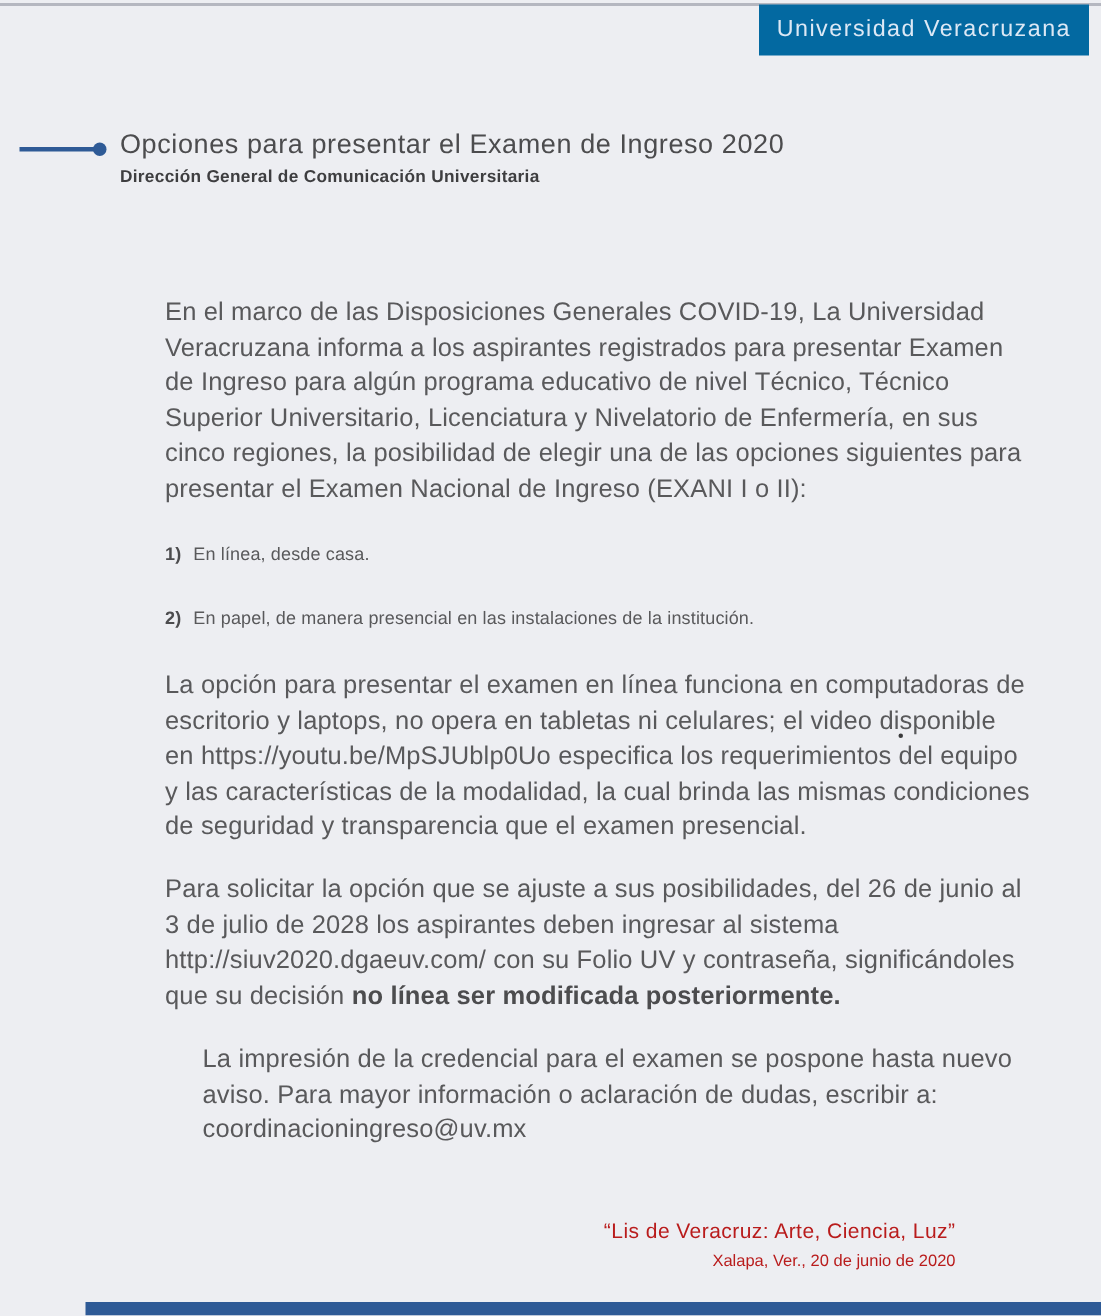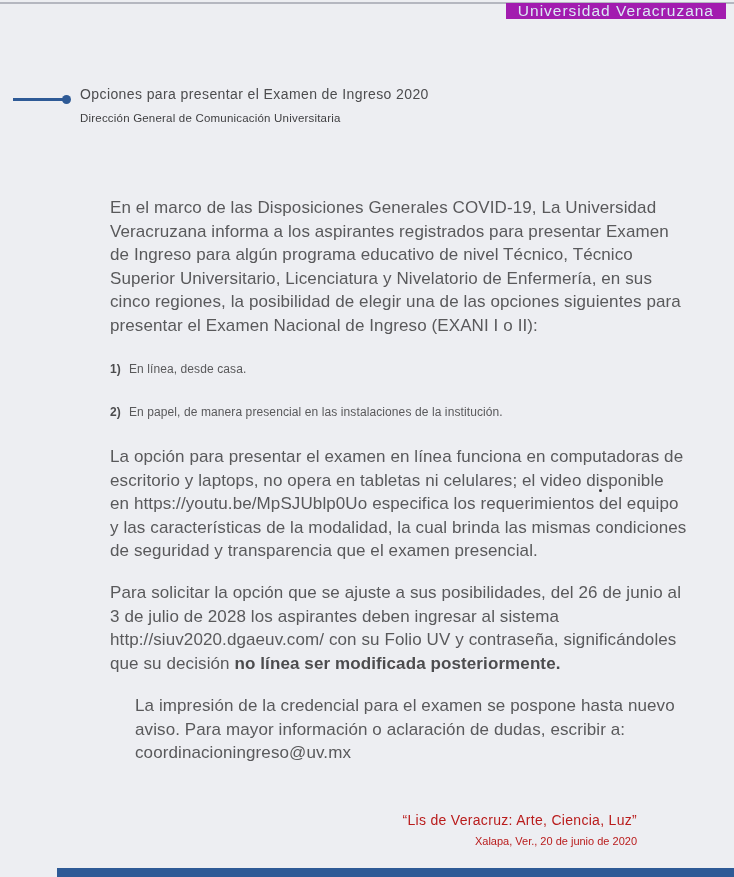--- a/index.html
+++ b/index.html
@@ -16,22 +16,22 @@
     position: absolute;
     left: 0; top: 2px;
     width: 100%; height: 2px;
     background: #b5b7c0;
   }
 
   
   .banner {
     position: absolute;
     top: 3px; right: 8px;
-    height: 16px;
-    background: #a21caf;
+    height: 34px;
+    background: #0369a1;
     color: #dce8f5;
     display: flex;
     align-items: center;
     padding: 0 12px;
     font-size: 15.5px;
     letter-spacing: 1px;
     font-weight: 400;
     text-align: center;
   }
 
@@ -50,30 +50,30 @@
   .title-decoration .dot {
     position: absolute;
     right: 0; top: 0;
     width: 9px; height: 9px;
     border-radius: 50%;
     background: #2e5a96;
   }
   .page-title {
     position: absolute;
     left: 80px; top: 86px;
-    font-size: 14px;
+    font-size: 18px;
     color: #4c4c4e;
     letter-spacing: 0.4px;
     white-space: nowrap;
   }
   .page-subtitle {
     position: absolute;
     left: 80px; top: 112px;
     font-size: 11.5px;
-    font-weight: 400;
+    font-weight: 700;
     color: #3e3e40;
     letter-spacing: 0.2px;
     white-space: nowrap;
   }
 
   
   .doc-text {
     position: absolute;
     left: 110px;
     width: 620px;

